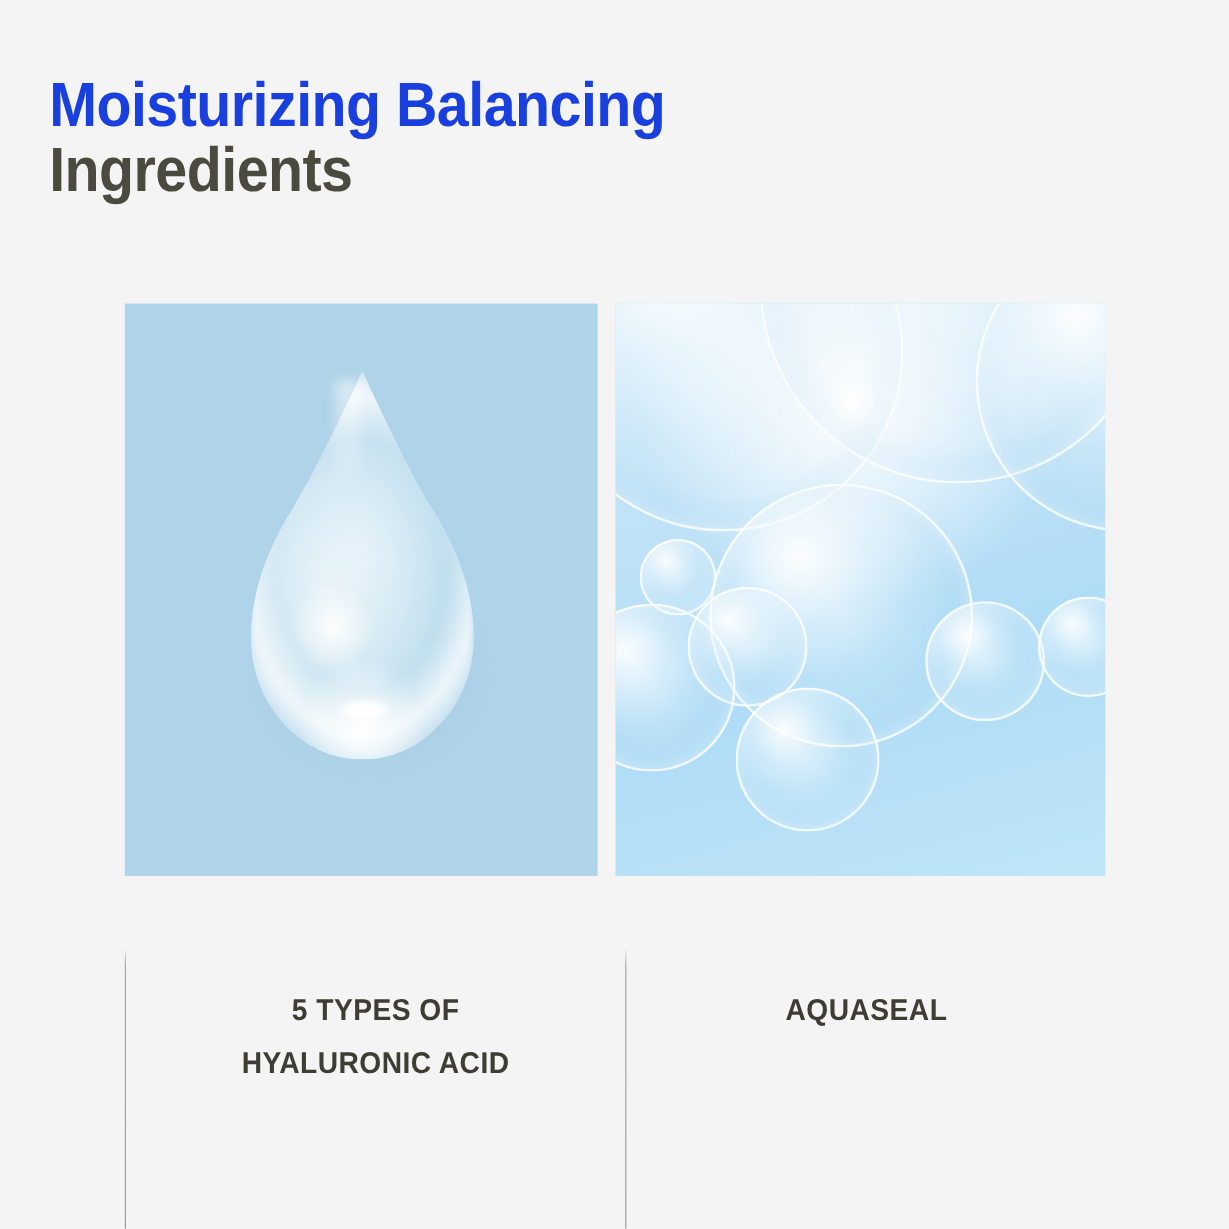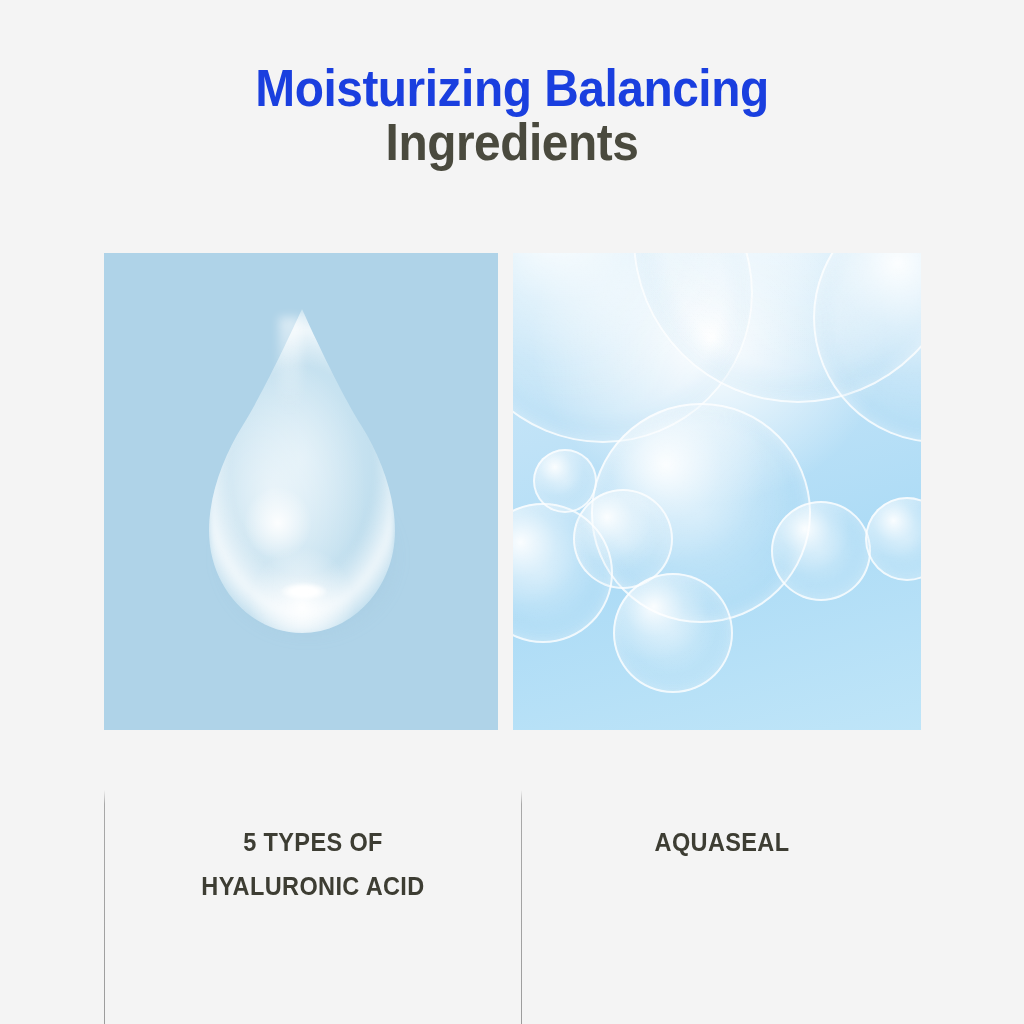--- a/index.html
+++ b/index.html
@@ -21,21 +21,21 @@
     height: 1024px;
     background: #f4f4f4;
   }
 
   
   .heading-block {
     position: absolute;
     left: 0;
     top: 62px;
     width: 1024px;
-    text-align: center;
+    text-align: left;
     line-height: 1.03;
   }
   .heading-line {
     display: block;
     font-family: "Liberation Sans Narrow", "Liberation Sans", sans-serif;
     font-weight: 700;
     font-size: 52px;
     letter-spacing: -0.5px;
     transform: scaleX(0.92);
     transform-origin: center center;

